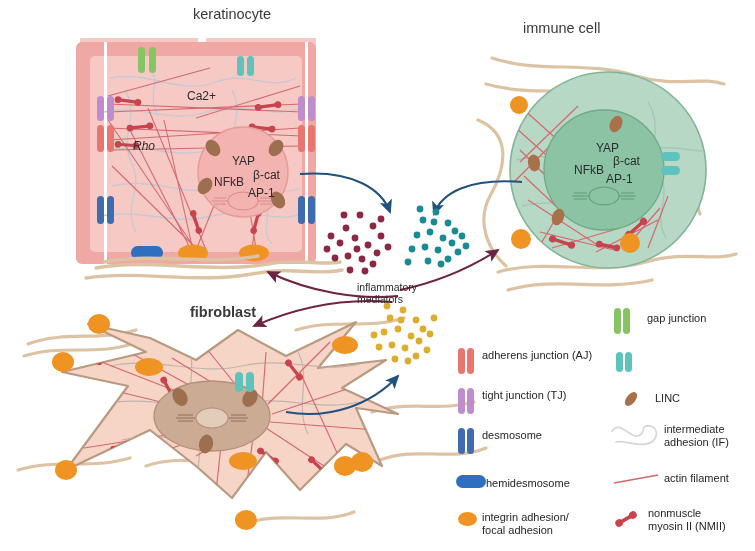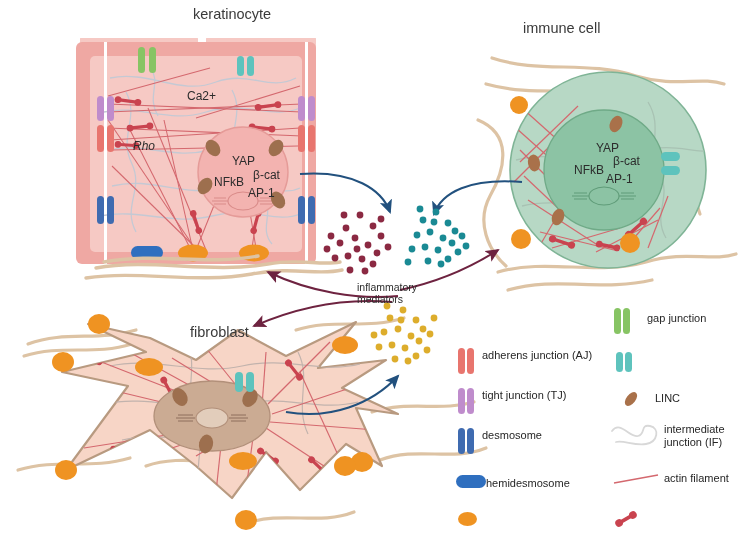--- a/index.html
+++ b/index.html
@@ -462,21 +462,21 @@
         <circle cx="416" cy="356" r="3.4" fill="#ddad2c"></circle>
         <circle cx="401" cy="320" r="3.4" fill="#ddad2c"></circle>
         <circle cx="427" cy="350" r="3.4" fill="#ddad2c"></circle>
         <circle cx="374" cy="335" r="3.4" fill="#ddad2c"></circle>
         <circle cx="434" cy="318" r="3.4" fill="#ddad2c"></circle>
       </g>
   </svg>
 
   <div class="ttl" style="left:158px;top:6px;margin-left:35px;">keratinocyte</div>
   <div class="ttl" style="left:523px;top:20px;">immune cell</div>
-  <div class="ttl" style="left:190px;top:324px;">fibroblast</div>
+  <div class="ttl" style="left:190px;top:304px;font-weight:bold;">fibroblast</div>
 
   <div class="celllbl" style="left:187px;top:89px;">Ca2+</div>
   <div class="celllbl" style="left:133px;top:139px;font-style:italic;">Rho</div>
 
   <div class="celllbl" style="left:232px;top:154px;">YAP</div>
   <div class="celllbl" style="left:253px;top:168px;">β-cat</div>
   <div class="celllbl" style="left:214px;top:175px;">NFkB</div>
   <div class="celllbl" style="left:248px;top:186px;">AP-1</div>
 
   <div class="celllbl" style="left:596px;top:141px;">YAP</div>
@@ -511,20 +511,24 @@
         </span>
       </div>
       <div class="lgtxt" style="position: absolute; left: 30px; top: 129px; white-space: nowrap;">desmosome</div>
       <div class="lgi" style="left: 4px; top: 175px;">
         <span class="ic pill" style="width: 30px; height: 13px; background: rgb(47, 111, 191); border-radius: 7px;"></span>
       </div>
       <div class="lgtxt" style="position: absolute; left: 34px; top: 177px; white-space: nowrap;">hemidesmosome</div>
       <div class="lgi" style="left: 6px; top: 212px;">
         <span class="ic ellipse" style="width: 19px; height: 14px; background: rgb(239, 147, 34); border-radius: 50%;"></span>
       </div>
+      <div class="lgtxt" style="position: absolute; left: 30px; top: 211px; white-space: nowrap;">
+        <div>integrin adhesion/</div>
+        <div>focal adhesion</div>
+      </div>
       <div class="lgi" style="left: 162px; top: 8px;">
         <span class="ic dblobe">
           <i style="background:#87c464"></i>
           <i style="background:#87c464"></i>
         </span>
       </div>
       <div class="lgtxt" style="position: absolute; left: 195px; top: 12px; white-space: nowrap;">gap junction</div>
       <div class="lgi" style="left: 164px; top: 52px;">
         <span class="ic dblobe" style="height: 20px;">
           <i style="background: rgb(94, 195, 189); height: 20px;"></i>
@@ -537,32 +541,36 @@
           </svg></span>
       </div>
       <div class="lgtxt" style="position: absolute; left: 203px; top: 92px; white-space: nowrap;">LINC</div>
       <div class="lgi" style="left: 158px; top: 122px;">
         <span class="ic" style="width: 52px; height: 26px; display: inline-block;"><svg width="52" height="26" viewBox="0 0 52 26">
             <path d="M2,9 C10,-2 20,16 28,14 C36,12 30,2 40,4 C50,6 48,20 36,22 C24,24 14,18 6,20" fill="none" stroke="#d8d8d8" stroke-width="1.8" stroke-linecap="round"></path>
           </svg></span>
       </div>
       <div class="lgtxt" style="position: absolute; left: 212px; top: 123px; white-space: nowrap;">
         <div>intermediate</div>
-        <div>junction (IF)</div>
+        <div>adhesion (IF)</div>
       </div>
       <div class="lgi" style="left: 160px; top: 172px;">
         <span class="ic" style="width: 48px; height: 14px; display: inline-block;"><svg width="48" height="14" viewBox="0 0 48 14">
             <line x1="2" y1="11" x2="46" y2="3" stroke="#d4686e" stroke-width="1.3"></line>
           </svg></span>
       </div>
       <div class="lgtxt" style="position: absolute; left: 212px; top: 172px; white-space: nowrap;">actin filament</div>
       <div class="lgi" style="left: 160px; top: 208px;">
         <span class="ic" style="width: 28px; height: 22px; display: inline-block;"><svg width="28" height="22" viewBox="0 0 28 22">
             <g transform="translate(14,11) rotate(-30)">
               <rect x="-8" y="-1.8" width="16" height="3.6" rx="1.8" fill="#c9434f"></rect>
               <circle cx="-8" cy="0" r="3.8" fill="#c9434f"></circle>
               <circle cx="8" cy="0" r="3.8" fill="#c9434f"></circle>
             </g>
           </svg></span>
       </div>
+      <div class="lgtxt" style="position: absolute; left: 196px; top: 207px; white-space: nowrap;">
+        <div>nonmuscle</div>
+        <div>myosin II (NMII)</div>
+      </div>
     </div>
 
 </div>
 
 </body></html>

